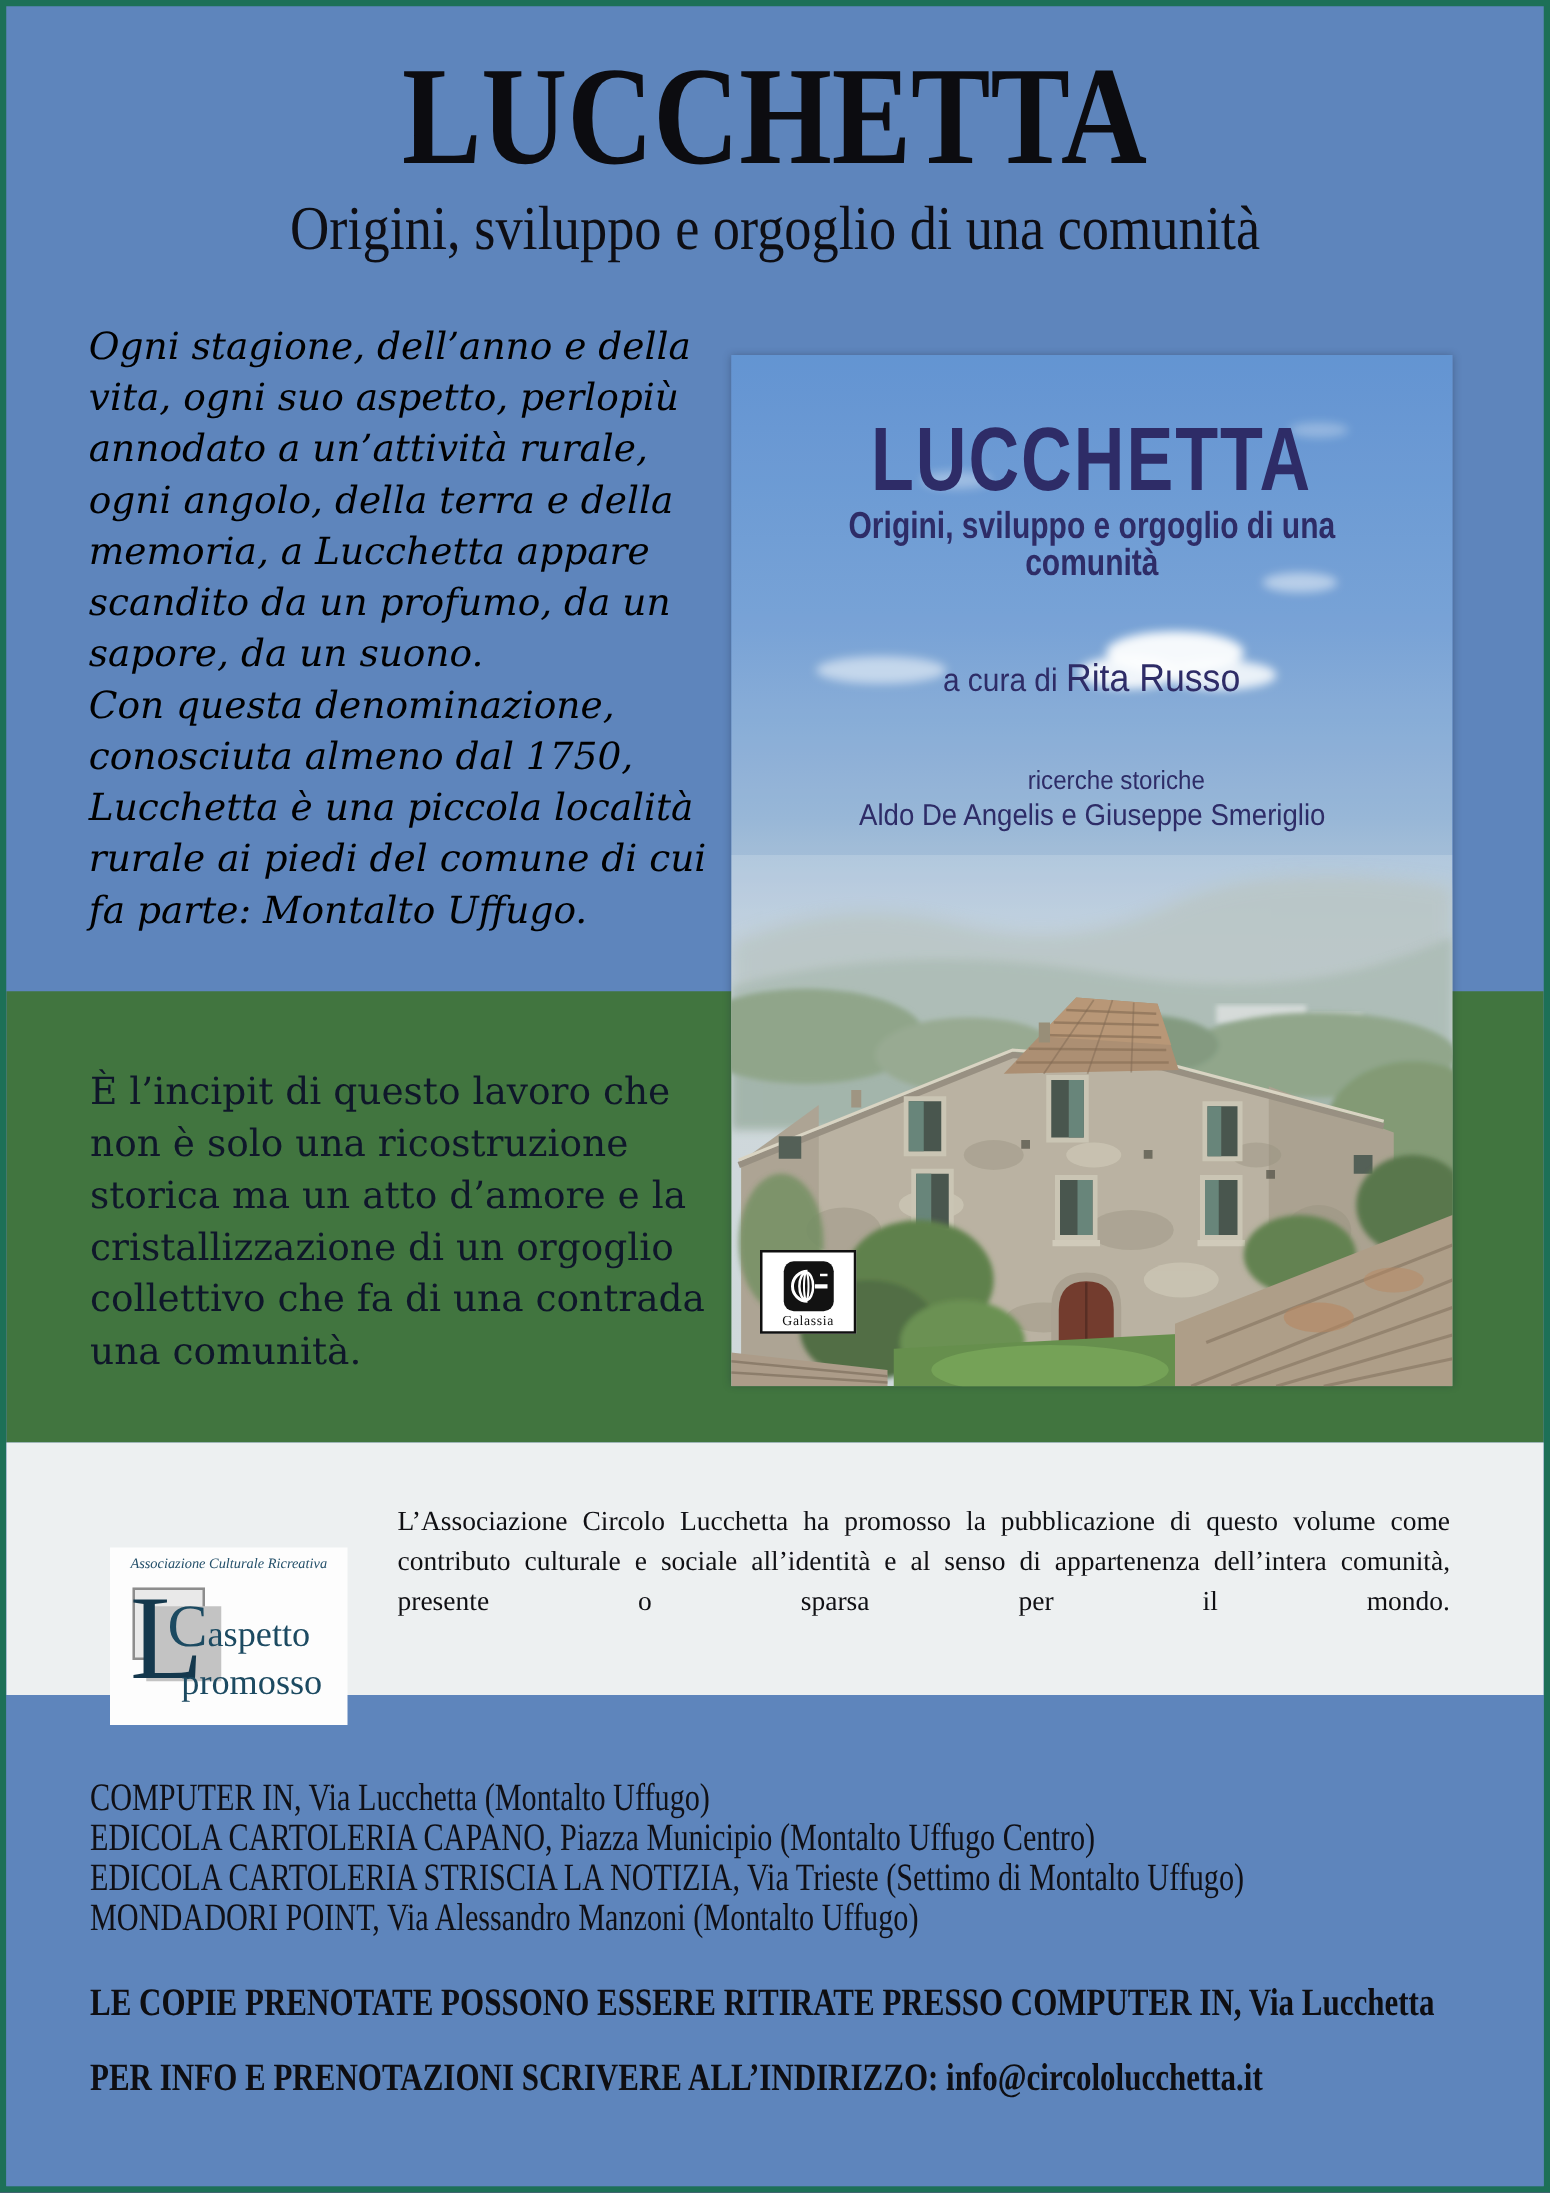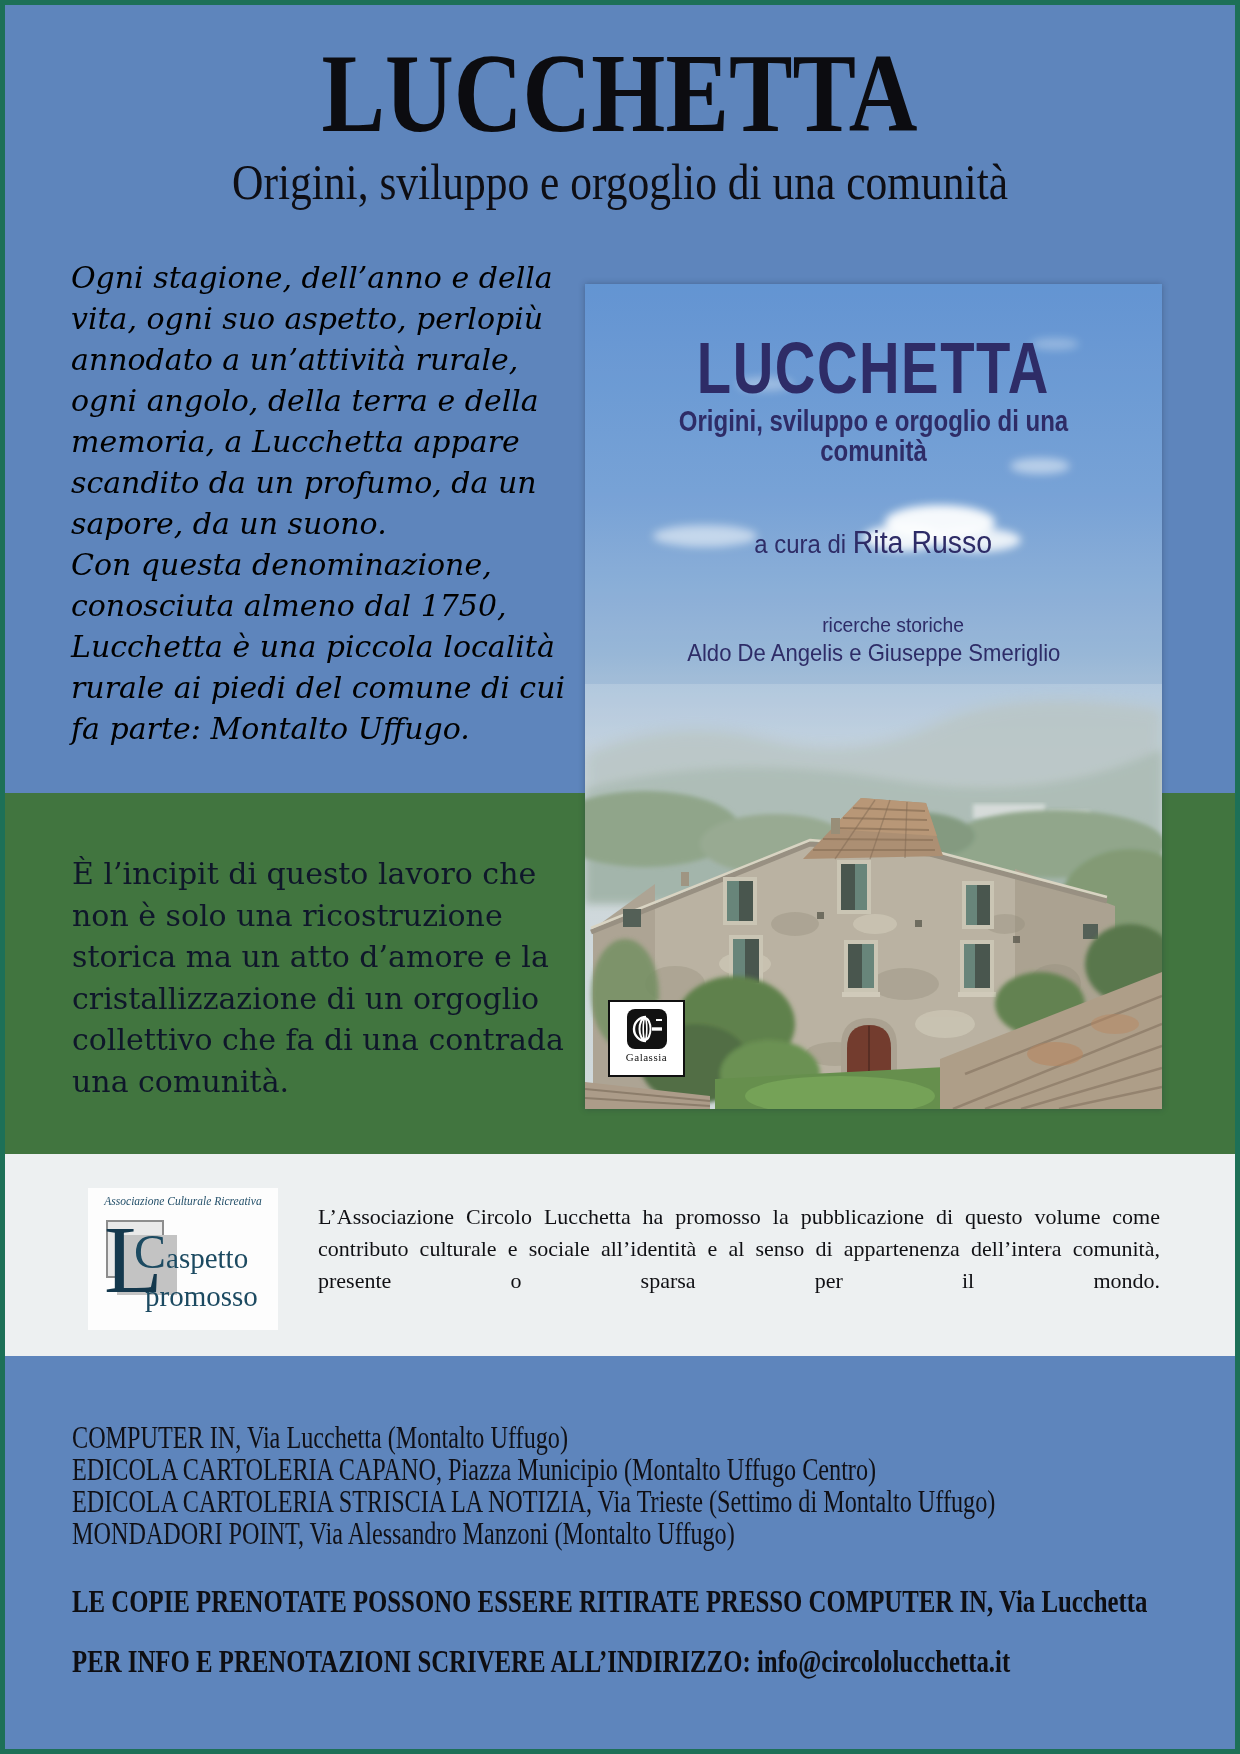--- a/index.html
+++ b/index.html
@@ -40,27 +40,27 @@
   .cover-title .squeeze{display:inline-block;transform:scale(.78,1);transform-origin:center top;}
   .cover-subtitle{top:122px;font-size:30px;font-weight:bold;}
   .cover-subtitle .squeeze{display:inline-block;transform:scale(.8,1);transform-origin:center top;}
   .cover-curator{top:243px;font-size:26px;}
   .cover-curator .curator-name{font-size:31px;}
   .cover-research{top:330px;font-size:21px;padding-left:40px;}
   .cover-authors{top:357px;font-size:24px;}
   .cover-text .squeeze90{display:inline-block;transform:scale(.92,1);transform-origin:center top;}
 
   
-  .galassia{position:absolute;left:23px;top:716px;width:77px;height:77px;
+  .galassia{position:absolute;left:23px;top:716px;width:77px;height:67px;
     background:#fff;border:2px solid #101010;box-sizing:border-box;text-align:center;}
   .galassia svg{display:block;margin:6px auto 1px auto;}
   .galassia-label{font-family:"Liberation Serif",serif;font-size:11px;color:#111;letter-spacing:.5px;}
 
   
-  .assoc-box{position:absolute;left:83px;top:1183px;width:190px;height:142px;background:#fdfdfd;}
+  .assoc-box{position:absolute;left:83px;top:1233px;width:190px;height:142px;background:#fdfdfd;}
   .assoc-top{position:absolute;top:7px;left:0;right:0;text-align:center;
     font-style:italic;font-size:11.5px;color:#24506a;}
   .sq{position:absolute;}
   .sq-back{left:18px;top:32px;width:54px;height:54px;background:#e9e9e9;border:2px solid #8d8d8d;}
   .sq-front{left:29px;top:47px;width:60px;height:60px;background:#c3c3c3;}
   .big-letter{position:absolute;color:#14384d;line-height:1;font-family:"Liberation Serif",serif;}
   .big-L{left:16px;top:24px;font-size:96px;}
   .assoc-line{position:absolute;color:#1c4a61;font-family:"Liberation Serif",serif;line-height:1;}
   .line-circolo{left:46px;top:40px;font-size:29px;}
   .line-circolo .cap{font-size:48px;}

